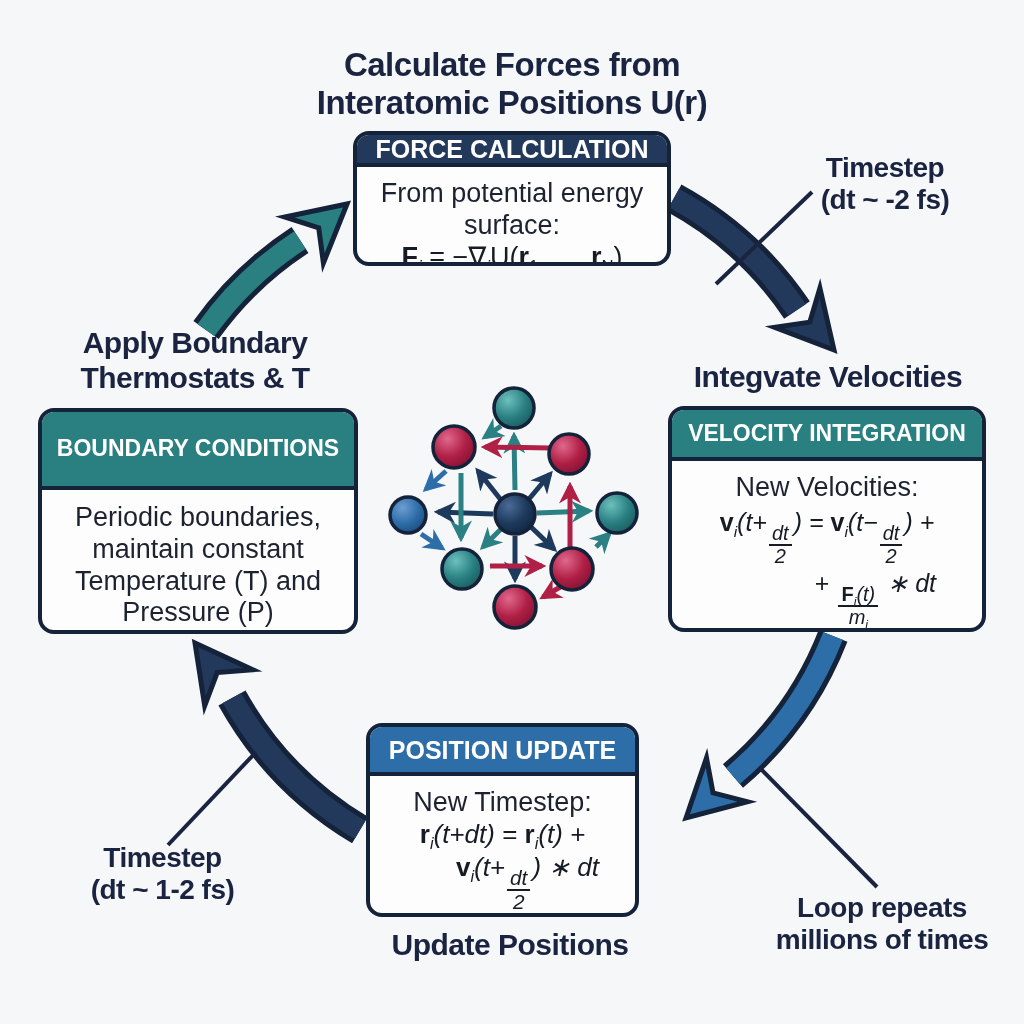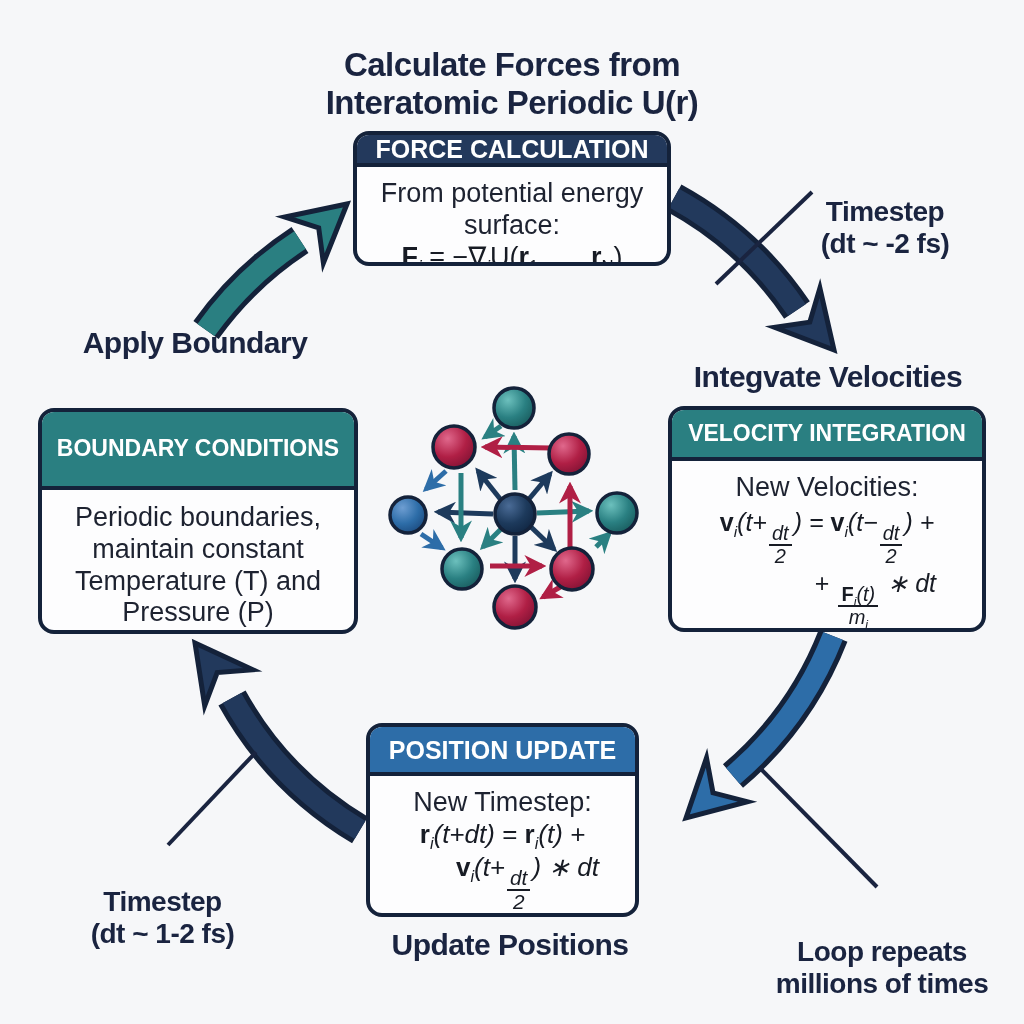--- a/index.html
+++ b/index.html
@@ -10,21 +10,21 @@
     color:var(--ink,#1a2440);
   }
   #scene{position:absolute;left:0;top:0;z-index:0;}
   .abs{position:absolute;box-sizing:border-box;z-index:2;}
   .heading{
     font-weight:700;text-align:center;line-height:1.15;
     letter-spacing:-0.5px;color:var(--ink,#1a2440);
   }
   .h-top{font-size:33px;}
   .h-side{font-size:30px;}
-  .h-label{font-size:28px;margin-top:44px;}
+  .h-label{font-size:28px;}
   .box{
     background:var(--box_bg,#fdfdfe);
     border:4px solid var(--outline,#16243c);
     border-radius:16px;display:flex;flex-direction:column;overflow:hidden;
   }
   .box-header{
     display:flex;align-items:center;justify-content:center;flex-direction:column;
     color:#ffffff;font-weight:700;text-align:center;letter-spacing:0px;
     border-bottom:4px solid var(--outline,#16243c);line-height:1.12;
   }
@@ -142,21 +142,21 @@
         <circle cx="515" cy="514" r="20" fill="url(#g-navy)" stroke="#14223a" stroke-width="3.5"></circle>
         <circle cx="617" cy="513" r="20" fill="url(#g-teal)" stroke="#14223a" stroke-width="3.5"></circle>
         <circle cx="462" cy="569" r="20" fill="url(#g-teal)" stroke="#14223a" stroke-width="3.5"></circle>
         <circle cx="572" cy="569" r="21" fill="url(#g-crimson)" stroke="#14223a" stroke-width="3.5"></circle>
         <circle cx="515" cy="607" r="21" fill="url(#g-crimson)" stroke="#14223a" stroke-width="3.5"></circle>
       </g>
   </svg>
 
   <div class="abs heading h-top" style="left:252px;top:46px;width:520px;">
     <div>Calculate Forces from</div>
-    <div>Interatomic Periodic U(r)</div>
+    <div>Interatomic Positions U(r)</div>
   </div>
 
   <div class="abs box" style="left:353px;top:131px;width:318px;height:135px;">
     <div class="box-header hdr-navy" style="height:46px;font-size:25px;">
       <div>FORCE CALCULATION</div>
     </div>
     <div class="box-body">
       <div class="desc">From potential energy</div>
       <div class="desc">surface:</div>
       <div class="eq"><span class="bv">F</span><sub class="it">i</sub><span> = −∇</span><sub class="it">i</sub><span>U(</span><span class="bv">r</span><sub>1</sub><span>, ..., </span><span class="bv">r</span><sub>N</sub><span>)</span></div>
@@ -185,20 +185,21 @@
           </span><span class="it">) +</span></div>
       <div class="eq eq-line2" style="font-size:25px;"><span>+</span> <span class="frac">
             <span class="num"><span class="bv" style="font-style:normal;">F</span><sub>i</sub><span>(t)</span></span>
             <span class="den"><span>m</span><sub>i</sub></span>
           </span> <span class="it">∗ dt</span></div>
     </div>
   </div>
 
   <div class="abs heading h-side" style="left:40px;top:326px;width:310px;">
     <div>Apply Boundary</div>
+    <div>Thermostats &amp; T</div>
   </div>
 
   <div class="abs box" style="left:38px;top:408px;width:320px;height:226px;">
     <div class="box-header hdr-teal" style="height:74px;font-size:23px;">
       <div>BOUNDARY CONDITIONS</div>
     </div>
     <div class="box-body">
       <div class="desc">Periodic boundaries,</div>
       <div class="desc">maintain constant</div>
       <div class="desc">Temperature (T) and</div>

